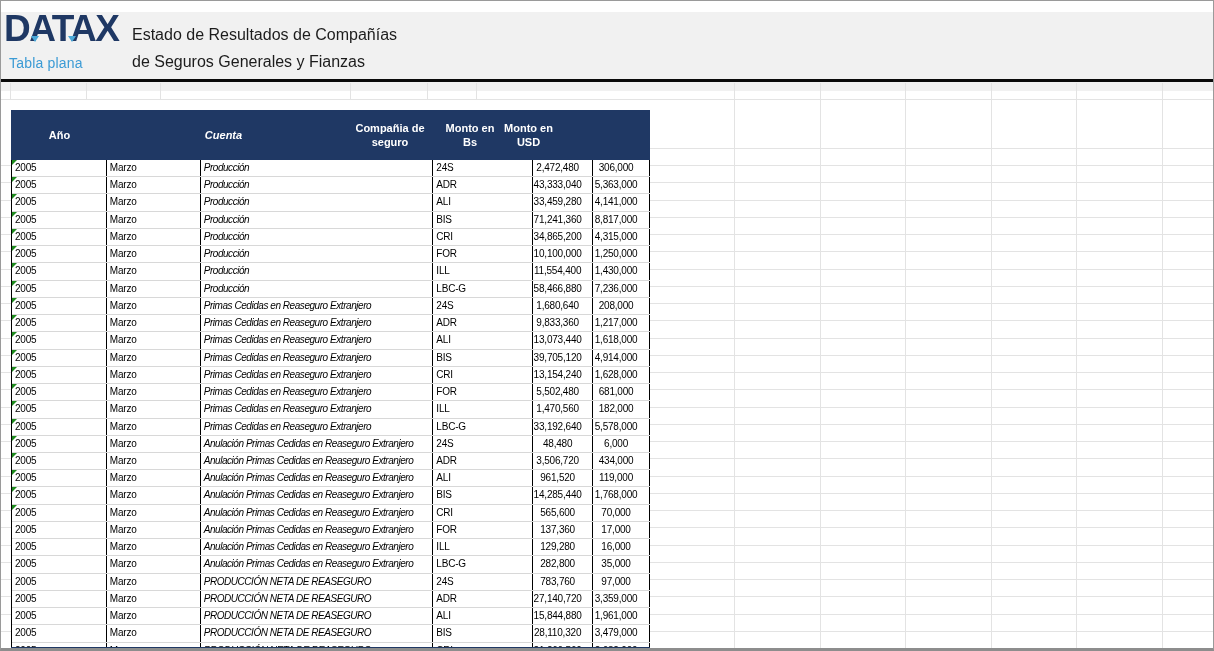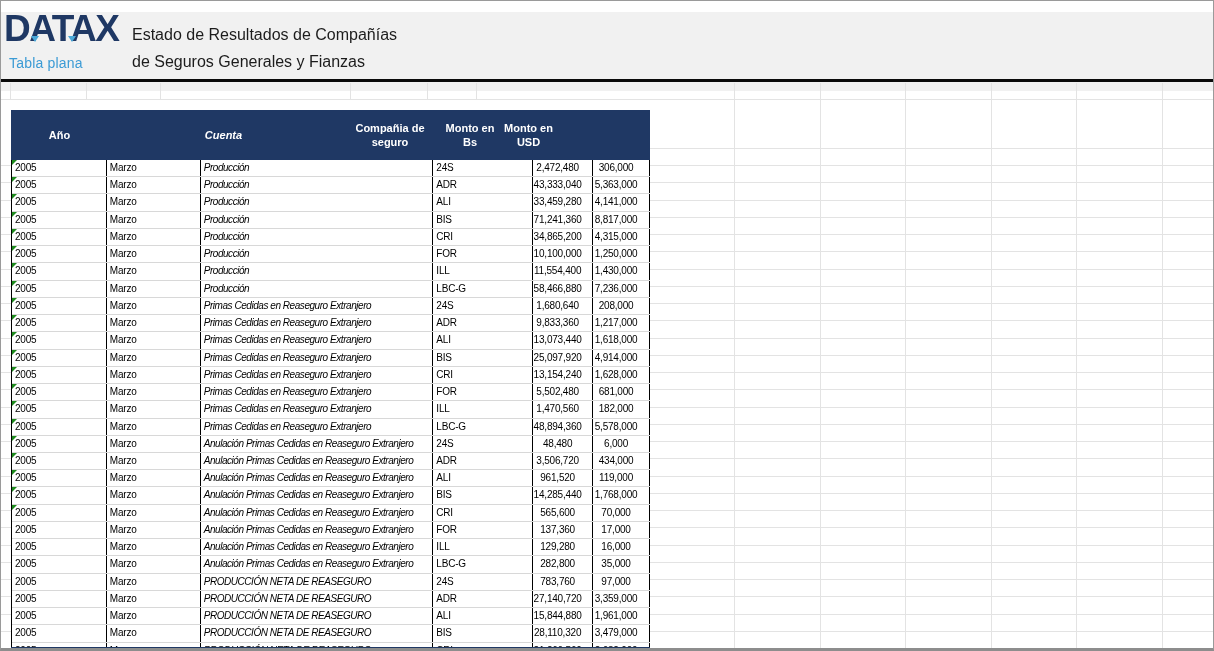--- a/index.html
+++ b/index.html
@@ -200,21 +200,21 @@
           <div class="tcell c-cuenta tleft cuenta-txt">Primas Cedidas en Reaseguro Extranjero</div>
           <div class="tcell c-comp tleft">ALI</div>
           <div class="tcell c-bs tright">13,073,440</div>
           <div class="tcell c-usd tright">1,618,000</div>
         </div>
         <div class="trow">
           <div class="tcell c-ano tleft">2005<span class="flag"></span></div>
           <div class="tcell c-mes tleft">Marzo</div>
           <div class="tcell c-cuenta tleft cuenta-txt">Primas Cedidas en Reaseguro Extranjero</div>
           <div class="tcell c-comp tleft">BIS</div>
-          <div class="tcell c-bs tright">25,097,920</div>
+          <div class="tcell c-bs tright">39,705,120</div>
           <div class="tcell c-usd tright">4,914,000</div>
         </div>
         <div class="trow">
           <div class="tcell c-ano tleft">2005<span class="flag"></span></div>
           <div class="tcell c-mes tleft">Marzo</div>
           <div class="tcell c-cuenta tleft cuenta-txt">Primas Cedidas en Reaseguro Extranjero</div>
           <div class="tcell c-comp tleft">CRI</div>
           <div class="tcell c-bs tright">13,154,240</div>
           <div class="tcell c-usd tright">1,628,000</div>
         </div>
@@ -232,21 +232,21 @@
           <div class="tcell c-cuenta tleft cuenta-txt">Primas Cedidas en Reaseguro Extranjero</div>
           <div class="tcell c-comp tleft">ILL</div>
           <div class="tcell c-bs tright">1,470,560</div>
           <div class="tcell c-usd tright">182,000</div>
         </div>
         <div class="trow">
           <div class="tcell c-ano tleft">2005<span class="flag"></span></div>
           <div class="tcell c-mes tleft">Marzo</div>
           <div class="tcell c-cuenta tleft cuenta-txt">Primas Cedidas en Reaseguro Extranjero</div>
           <div class="tcell c-comp tleft">LBC-G</div>
-          <div class="tcell c-bs tright">48,894,360</div>
+          <div class="tcell c-bs tright">33,192,640</div>
           <div class="tcell c-usd tright">5,578,000</div>
         </div>
         <div class="trow">
           <div class="tcell c-ano tleft">2005<span class="flag"></span></div>
           <div class="tcell c-mes tleft">Marzo</div>
           <div class="tcell c-cuenta tleft cuenta-txt">Anulación Primas Cedidas en Reaseguro Extranjero</div>
           <div class="tcell c-comp tleft">24S</div>
           <div class="tcell c-bs tright">48,480</div>
           <div class="tcell c-usd tright">6,000</div>
         </div>

